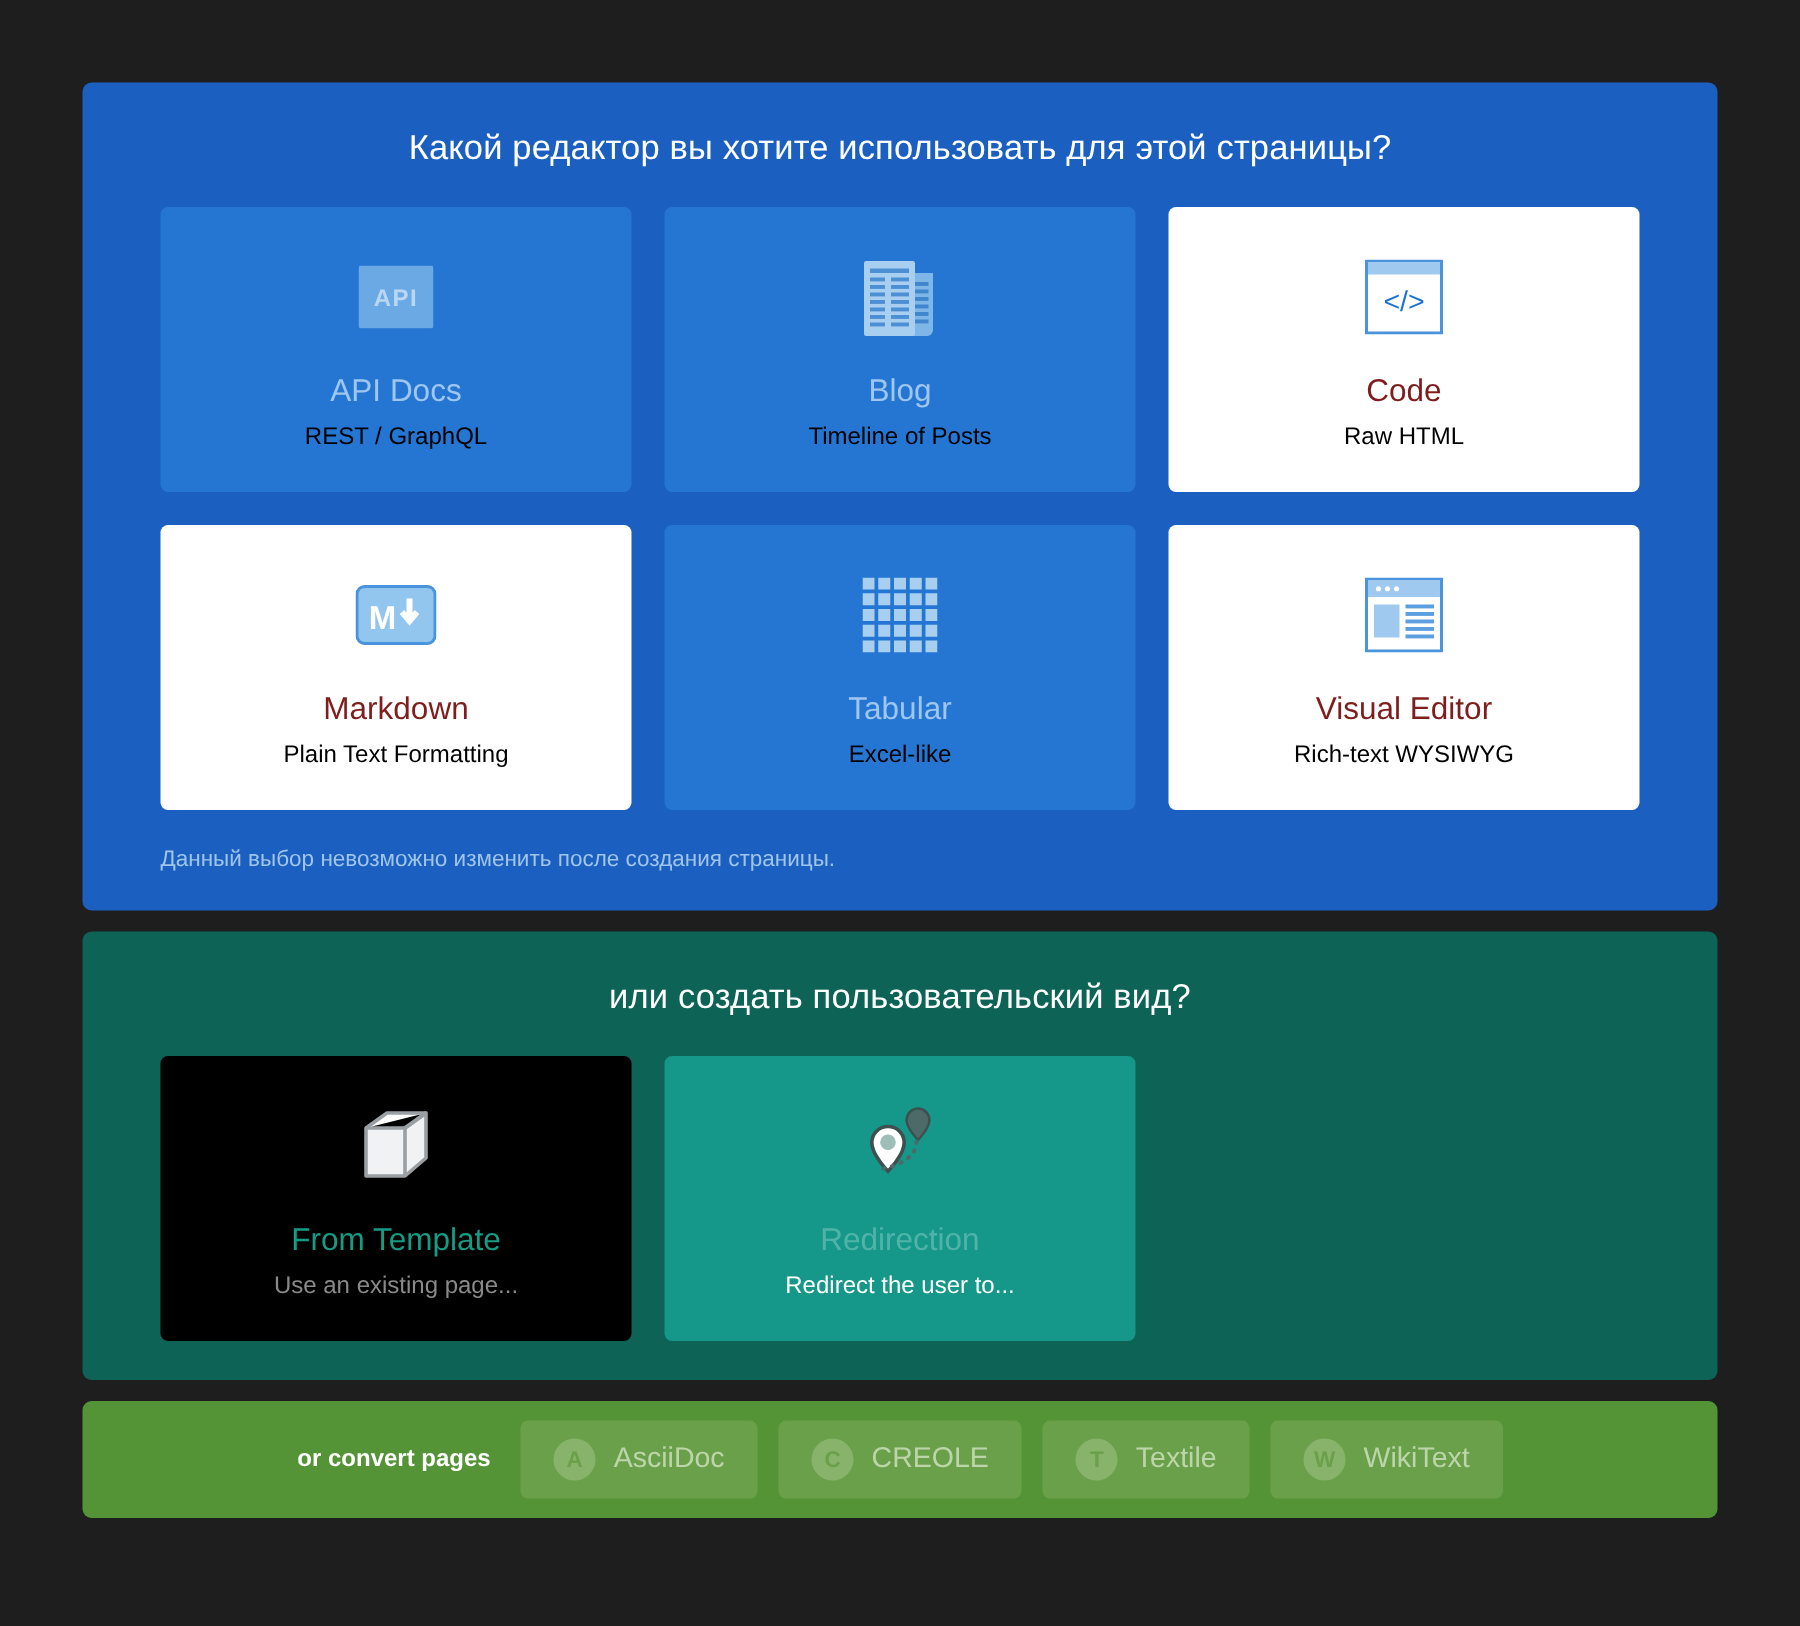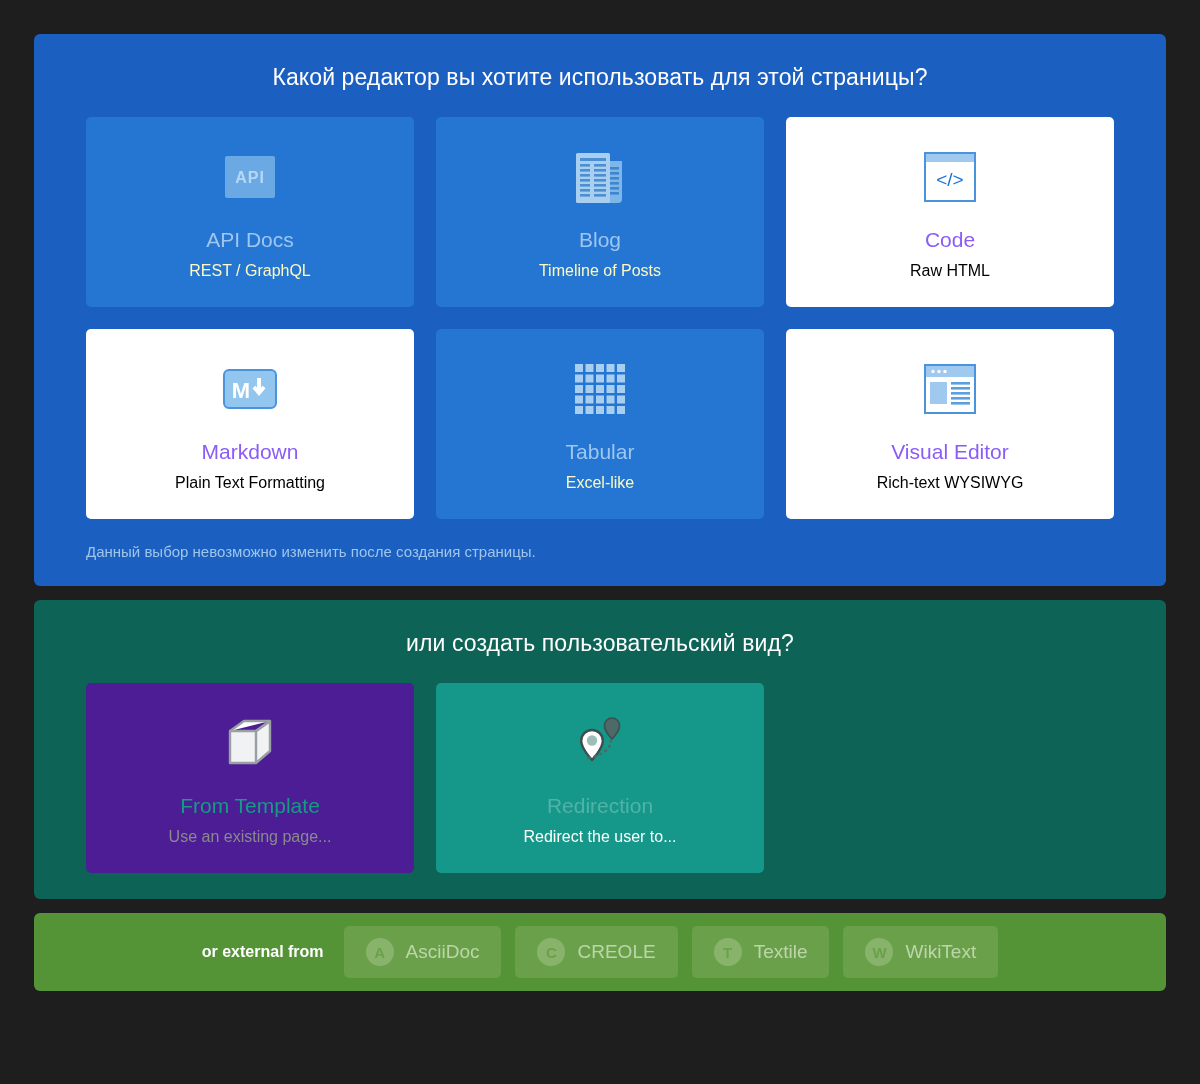--- a/index.html
+++ b/index.html
@@ -8,21 +8,21 @@
     width: 1200px;
     height: 1084px;
     background: #1e1e1e;
     font-family: "Liberation Sans", sans-serif;
     overflow: hidden;
   }
 
   .page {
     width: 1200px;
     height: 1084px;
-    padding: 34px;
+    padding: 55px;
     display: flex;
     flex-direction: column;
     gap: 14px;
   }
 
   
   .panel {
     border-radius: 6px;
     padding: 0 52px;
   }
@@ -86,34 +86,34 @@
     margin-bottom: 11px;
   }
   .card-sub {
     font-size: 16px;
     line-height: 1.1;
   }
 
   
   .card.blue-idle { background: #2476d2; }
   .card.blue-idle .card-title { color: #9ec6ef; }
-  .card.blue-idle .card-sub   { color: #fef9c3; }
+  .card.blue-idle .card-sub   { color: #000000; }
 
   
   .card.blue-active { background: #ffffff; }
-  .card.blue-active .card-title { color: #8b5cf6; }
+  .card.blue-active .card-title { color: #7f1d1d; }
   .card.blue-active .card-sub   { color: #000000; }
 
   
   .card.teal-idle { background: #15988a; }
   .card.teal-idle .card-title { color: #51b3a8; }
   .card.teal-idle .card-sub   { color: #ffffff; }
 
   
-  .card.teal-active { background: #4c1d95; }
+  .card.teal-active { background: #000000; }
   .card.teal-active .card-title { color: #169b84; }
   .card.teal-active .card-sub   { color: #8a8a8a; }
 
   .panel-note {
     text-align: left;
     color: #9fc5ea;
     font-size: 15px;
     margin-top: 24px;
   }
 
@@ -334,21 +334,21 @@
         <div class="card-title">Redirection</div>
         <div class="card-sub">Redirect the user to...</div>
       </div>
 
 
     </div>
   </section>
 
   <section class="panel-convert">
 
-    <span class="convert-label">or external from</span>
+    <span class="convert-label">or convert pages</span>
 
     <div class="chip">
       <span class="chip-badge">A</span>
       <span class="chip-label">AsciiDoc</span>
     </div>
 
     <div class="chip">
       <span class="chip-badge">C</span>
       <span class="chip-label">CREOLE</span>
     </div>

